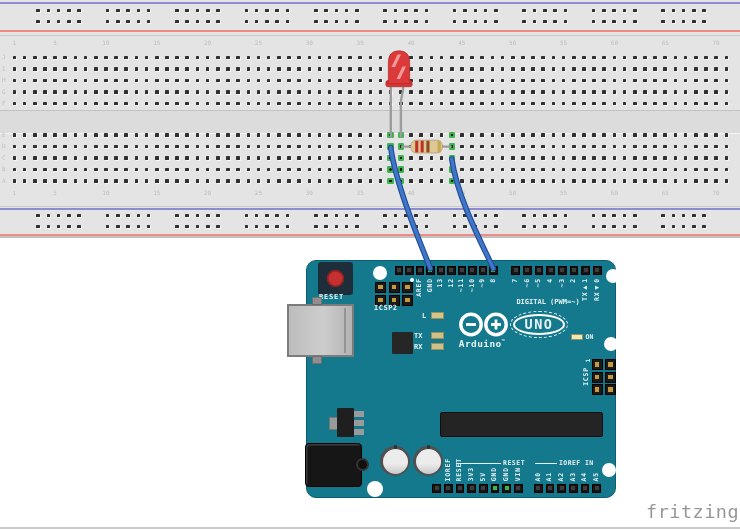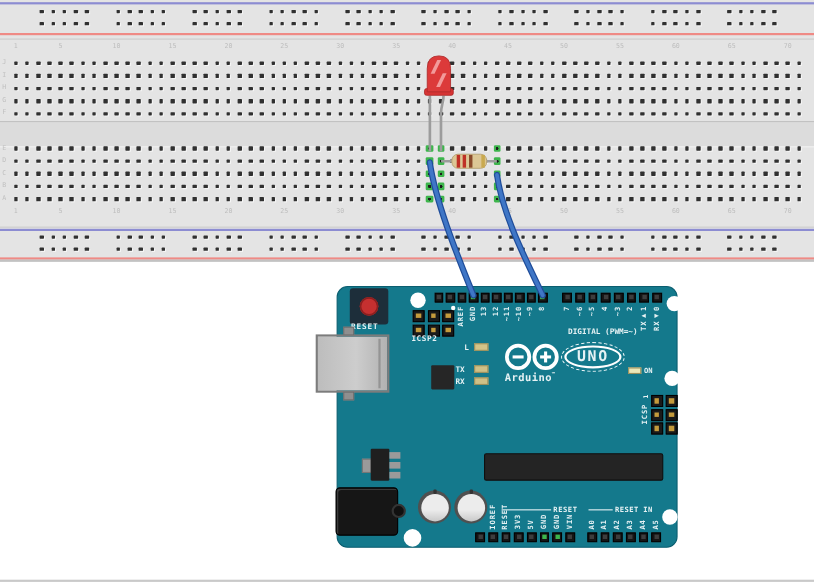--- a/index.html
+++ b/index.html
@@ -1112,21 +1112,21 @@
     <div class="abs" style="left:2.5px;top:2.5px;width:25px;height:25px;border-radius:50%;background:linear-gradient(180deg,#ececec 58%,#c9c9c9);"></div>
     <div class="abs" style="left:13.5px;top:-1.5px;width:3px;height:4px;background:#333;border-radius:1px;"></div>
   </div>
 
   <div class="abs" style="left:305px;top:443px;width:57px;height:44px;background:#161616;border:1px solid #000;border-radius:4px;box-shadow:inset 1.5px 1.5px 0 #3c3c3c;box-sizing:border-box;"></div>
   <div class="abs" style="left:356px;top:457.5px;width:13px;height:13px;border-radius:50%;background:#101010;border:2px solid #333;box-sizing:border-box;"></div>
 
   <div class="whiteline" style="left:456px;top:463px;width:45px;"></div>
   <div class="silk" style="left:503px;top:459.5px;font-size:6.5px;letter-spacing:.5px;">RESET</div>
   <div class="whiteline" style="left:535px;top:463px;width:22px;"></div>
-  <div class="silk" style="left:559px;top:459.5px;font-size:6.5px;letter-spacing:.4px;">RESET IN</div>
+  <div class="silk" style="left:559px;top:459.5px;font-size:6.5px;letter-spacing:.4px;">IOREF IN</div>
 
   <div id="headers">
       <div class="pin" style="left: 394.75px; top: 266.2px;"></div>
       <div class="pin" style="left: 405.25px; top: 266.2px;"></div>
       <div class="pin" style="left: 415.75px; top: 266.2px;"></div>
       <div class="vlab" style="left: 416.2px; top: 277.8px;">AREF</div>
       <div class="pin conn" style="left: 426.25px; top: 266.2px;"></div>
       <div class="vlab" style="left: 426.7px; top: 277.8px;">GND</div>
       <div class="pin" style="left: 436.75px; top: 266.2px;"></div>
       <div class="vlab" style="left: 437.2px; top: 277.8px;">13</div>
@@ -1189,14 +1189,15 @@
     <g>
       <path d="M390.7,147.5 C396,185 419,240 430.4,268.5" stroke="#1f4c99" stroke-width="5.6" fill="none" stroke-linecap="round"></path>
       <path d="M390.7,147.5 C396,185 419,240 430.4,268.5" stroke="#3f76c6" stroke-width="3.4" fill="none" stroke-linecap="round"></path>
     </g>
     <g>
       <path d="M451.8,159 C457,197 482,244 493.4,268.5" stroke="#1f4c99" stroke-width="5.6" fill="none" stroke-linecap="round"></path>
       <path d="M451.8,159 C457,197 482,244 493.4,268.5" stroke="#3f76c6" stroke-width="3.4" fill="none" stroke-linecap="round"></path>
     </g>
   </svg>
 
+  <div id="watermark">fritzing</div>
   <div id="bottom-line"></div>
 </div>
 
 </body></html>

